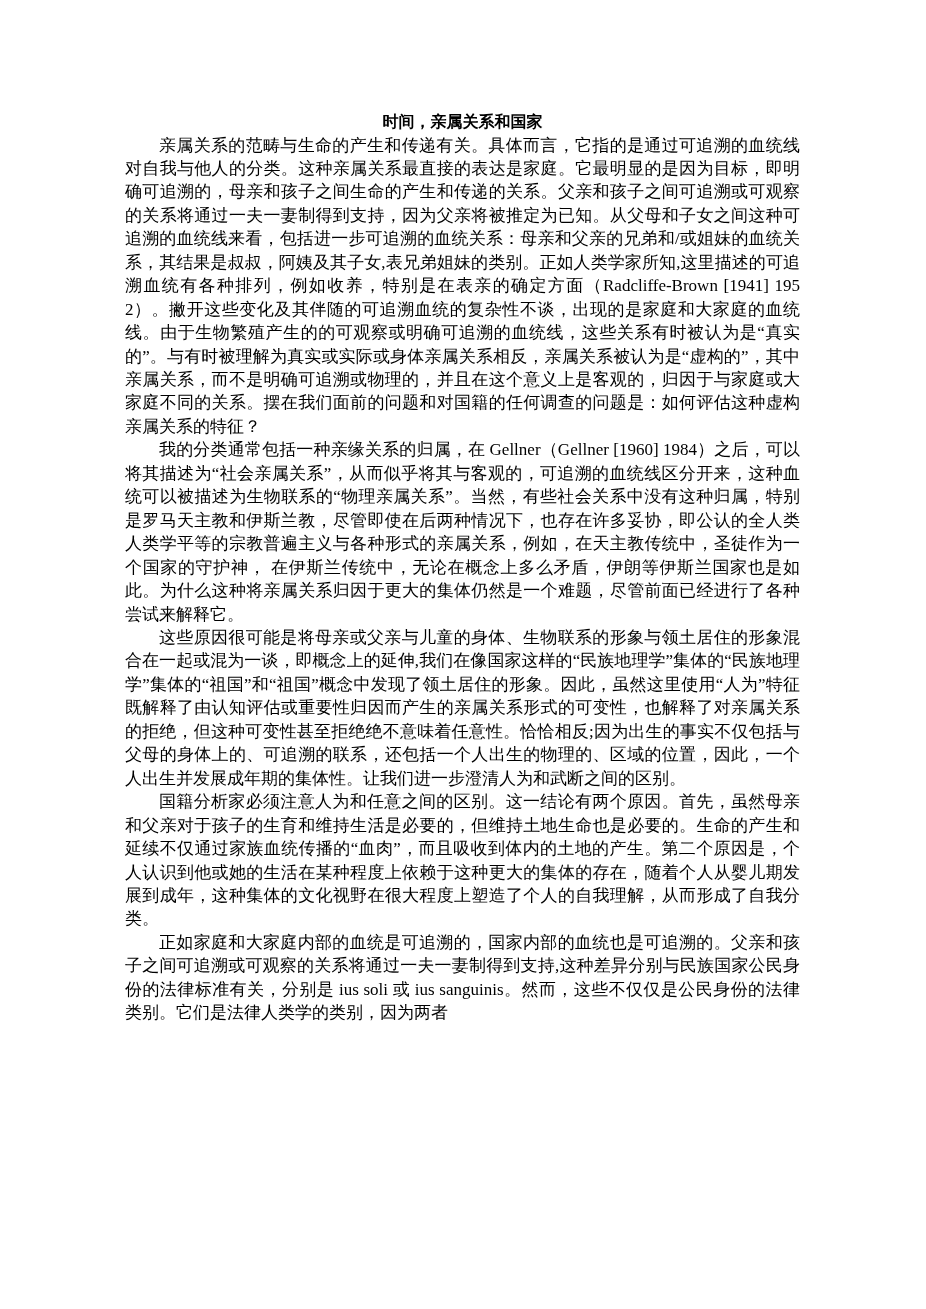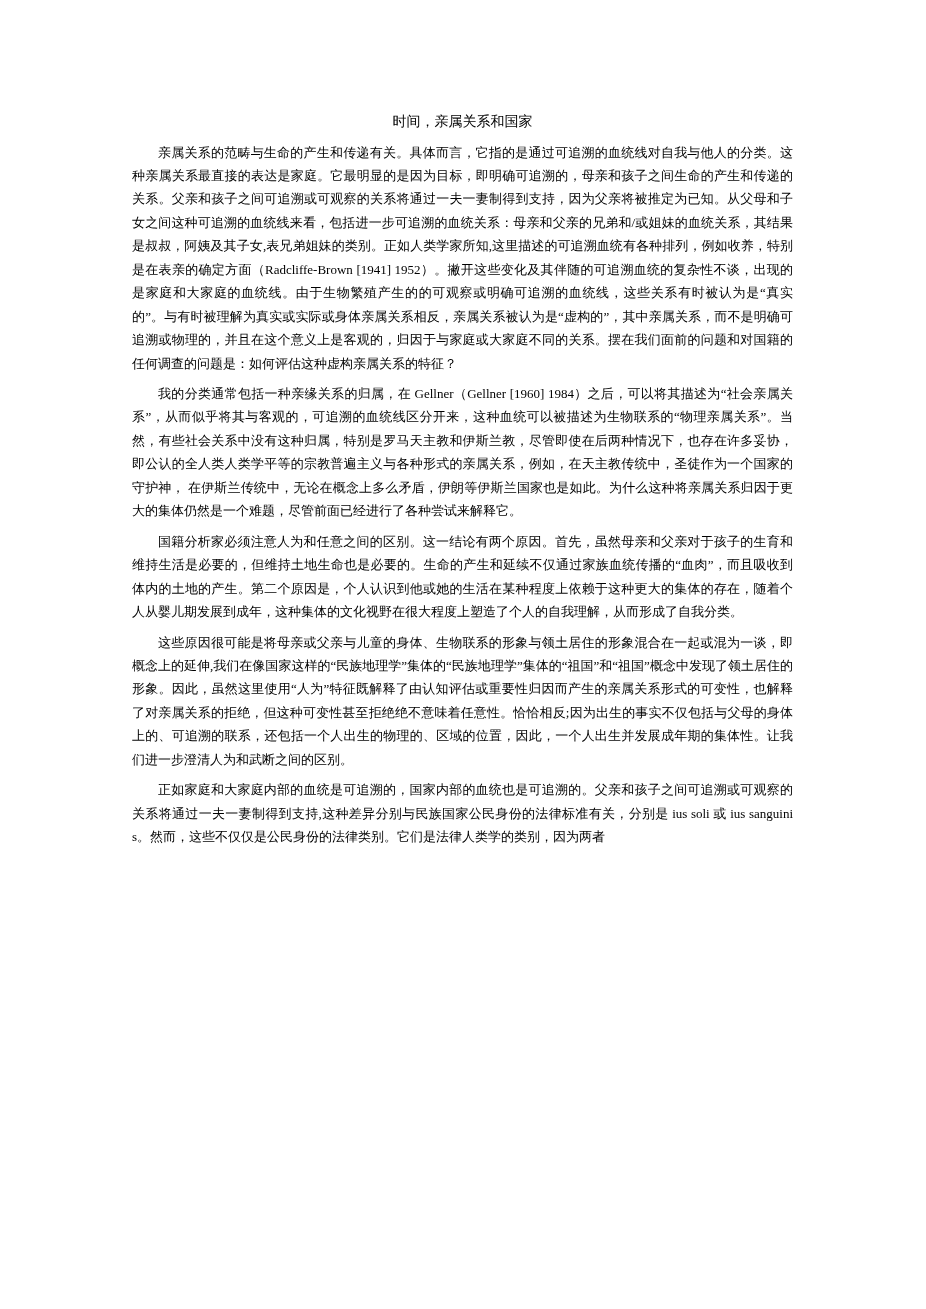--- a/index.html
+++ b/index.html
@@ -14,47 +14,47 @@
   }
   .page {
     box-sizing: border-box;
     width: 926px;
     height: 1309px;
     padding: 110px 126px 60px 125px;
     background: #ffffff;
     overflow: hidden;
   }
   .doc-title {
-    font-size: 14px;
-    font-weight: normal;
+    font-size: 16px;
+    font-weight: bold;
     text-align: center;
     line-height: 23.5px;
     margin: 0;
   }
   .doc-author {
     font-size: 19px;
     text-align: center;
     line-height: 23.5px;
     margin: 0 0 42px 0;
   }
   .doc-body p {
-    font-size: 13px;
+    font-size: 17px;
     line-height: 23.45px;
     text-align: justify;
     text-justify: inter-ideograph;
     text-indent: 2em;
-    margin: 7px;
+    margin: 0;
     word-break: break-all;
   }
 </style>
 </head>
 <body>
 
 <div class="page">
   <h1 class="doc-title">时间，亲属关系和国家</h1>
   <div class="doc-body">
     <p>亲属关系的范畴与生命的产生和传递有关。具体而言，它指的是通过可追溯的血统线对自我与他人的分类。这种亲属关系最直接的表达是家庭。它最明显的是因为目标，即明确可追溯的，母亲和孩子之间生命的产生和传递的关系。父亲和孩子之间可追溯或可观察的关系将通过一夫一妻制得到支持，因为父亲将被推定为已知。从父母和子女之间这种可追溯的血统线来看，包括进一步可追溯的血统关系：母亲和父亲的兄弟和/或姐妹的血统关系，其结果是叔叔，阿姨及其子女,表兄弟姐妹的类别。正如人类学家所知,这里描述的可追溯血统有各种排列，例如收养，特别是在表亲的确定方面（Radcliffe-Brown [1941] 1952）。撇开这些变化及其伴随的可追溯血统的复杂性不谈，出现的是家庭和大家庭的血统线。由于生物繁殖产生的的可观察或明确可追溯的血统线，这些关系有时被认为是“真实的”。与有时被理解为真实或实际或身体亲属关系相反，亲属关系被认为是“虚构的”，其中亲属关系，而不是明确可追溯或物理的，并且在这个意义上是客观的，归因于与家庭或大家庭不同的关系。摆在我们面前的问题和对国籍的任何调查的问题是：如何评估这种虚构亲属关系的特征？</p>
     <p>我的分类通常包括一种亲缘关系的归属，在 Gellner（Gellner [1960] 1984）之后，可以将其描述为“社会亲属关系”，从而似乎将其与客观的，可追溯的血统线区分开来，这种血统可以被描述为生物联系的“物理亲属关系”。当然，有些社会关系中没有这种归属，特别是罗马天主教和伊斯兰教，尽管即使在后两种情况下，也存在许多妥协，即公认的全人类人类学平等的宗教普遍主义与各种形式的亲属关系，例如，在天主教传统中，圣徒作为一个国家的守护神， 在伊斯兰传统中，无论在概念上多么矛盾，伊朗等伊斯兰国家也是如此。为什么这种将亲属关系归因于更大的集体仍然是一个难题，尽管前面已经进行了各种尝试来解释它。</p>
+    <p>这些原因很可能是将母亲或父亲与儿童的身体、生物联系的形象与领土居住的形象混合在一起或混为一谈，即概念上的延伸,我们在像国家这样的“民族地理学”集体的“民族地理学”集体的“祖国”和“祖国”概念中发现了领土居住的形象。因此，虽然这里使用“人为”特征既解释了由认知评估或重要性归因而产生的亲属关系形式的可变性，也解释了对亲属关系的拒绝，但这种可变性甚至拒绝绝不意味着任意性。恰恰相反;因为出生的事实不仅包括与父母的身体上的、可追溯的联系，还包括一个人出生的物理的、区域的位置，因此，一个人出生并发展成年期的集体性。让我们进一步澄清人为和武断之间的区别。</p>
     <p>国籍分析家必须注意人为和任意之间的区别。这一结论有两个原因。首先，虽然母亲和父亲对于孩子的生育和维持生活是必要的，但维持土地生命也是必要的。生命的产生和延续不仅通过家族血统传播的“血肉”，而且吸收到体内的土地的产生。第二个原因是，个人认识到他或她的生活在某种程度上依赖于这种更大的集体的存在，随着个人从婴儿期发展到成年，这种集体的文化视野在很大程度上塑造了个人的自我理解，从而形成了自我分类。</p>
-    <p>这些原因很可能是将母亲或父亲与儿童的身体、生物联系的形象与领土居住的形象混合在一起或混为一谈，即概念上的延伸,我们在像国家这样的“民族地理学”集体的“民族地理学”集体的“祖国”和“祖国”概念中发现了领土居住的形象。因此，虽然这里使用“人为”特征既解释了由认知评估或重要性归因而产生的亲属关系形式的可变性，也解释了对亲属关系的拒绝，但这种可变性甚至拒绝绝不意味着任意性。恰恰相反;因为出生的事实不仅包括与父母的身体上的、可追溯的联系，还包括一个人出生的物理的、区域的位置，因此，一个人出生并发展成年期的集体性。让我们进一步澄清人为和武断之间的区别。</p>
     <p>正如家庭和大家庭内部的血统是可追溯的，国家内部的血统也是可追溯的。父亲和孩子之间可追溯或可观察的关系将通过一夫一妻制得到支持,这种差异分别与民族国家公民身份的法律标准有关，分别是 ius soli 或 ius sanguinis。然而，这些不仅仅是公民身份的法律类别。它们是法律人类学的类别，因为两者</p>
   </div>
 </div>
 
 </body></html>

